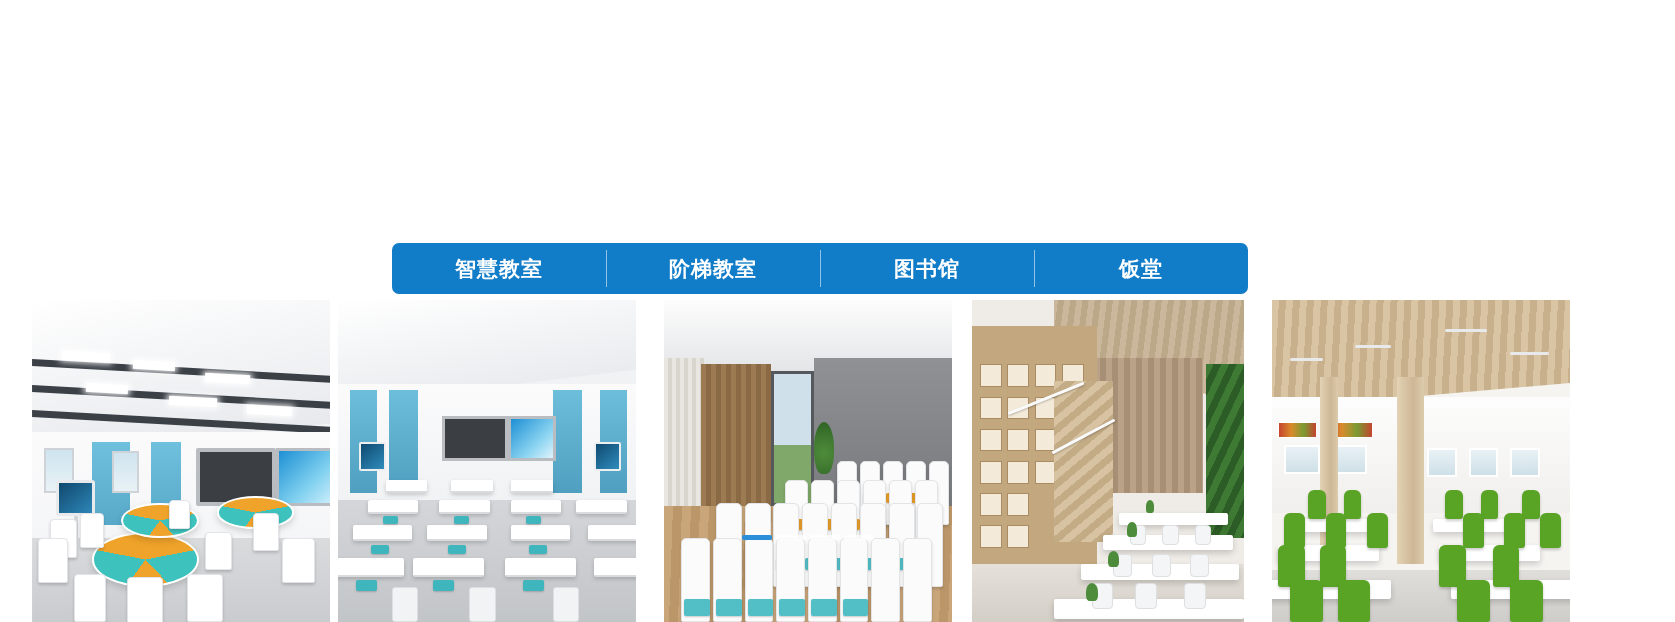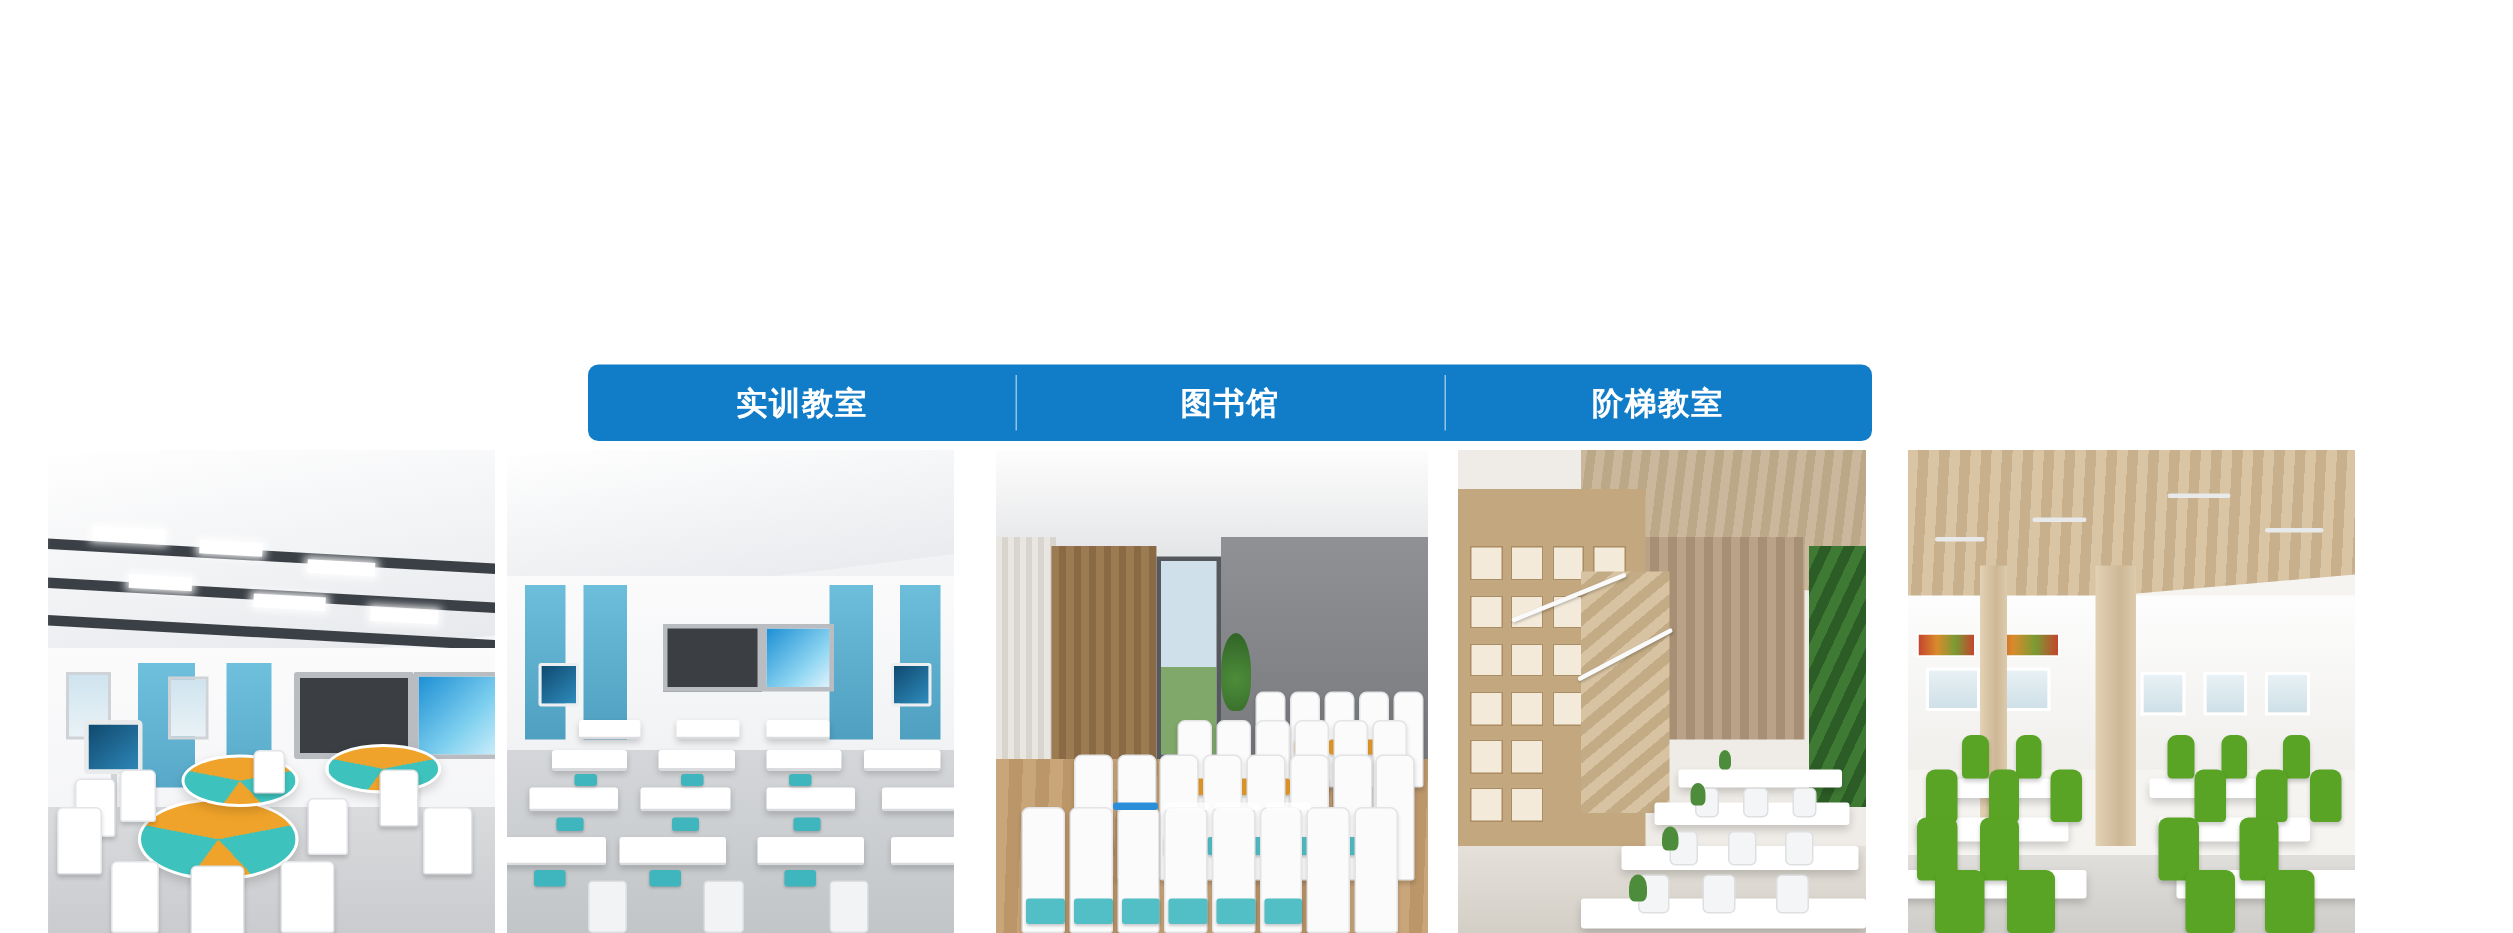--- a/index.html
+++ b/index.html
@@ -398,27 +398,30 @@
 </head>
 <body>
 
 <div class="page">
 
   <div class="header">
   </div>
 
   <div class="navbar">
     <div class="nav-item">
-      <span>实训教室</span>
+      <span>智慧教室</span>
+    </div>
+    <div class="nav-item">
+      <span>阶梯教室</span>
     </div>
     <div class="nav-item">
       <span>图书馆</span>
     </div>
     <div class="nav-item">
-      <span>阶梯教室</span>
+      <span>饭堂</span>
     </div>
   </div>
 
   <div class="gallery">
 
     <div class="shot shot-1">
       <div class="shot-inner sc1">
         <div class="ceiling"></div>
         <div class="strip a"></div>
         <div class="strip b"></div>

